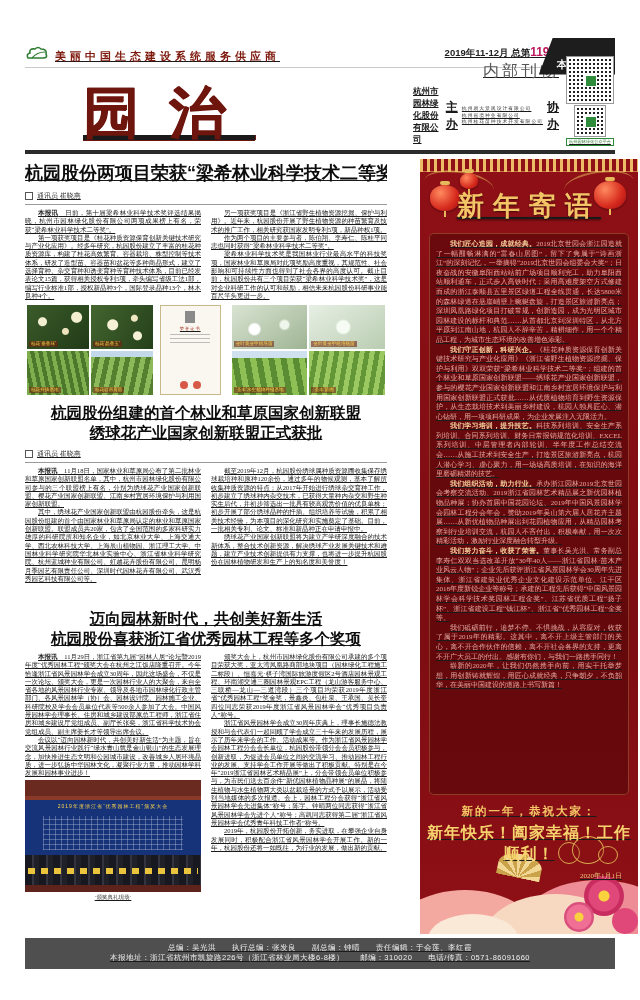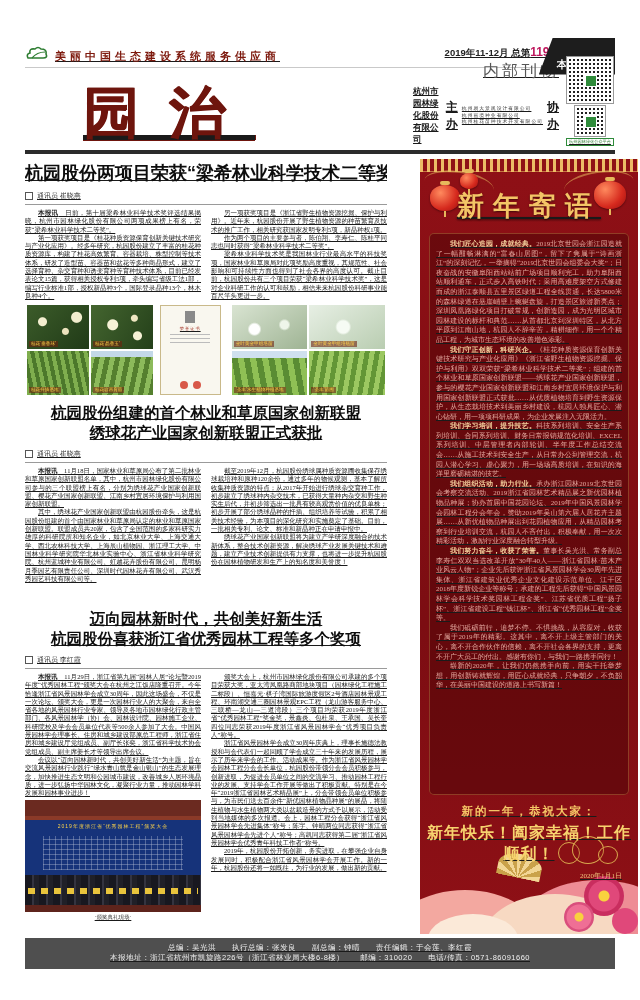--- a/index.html
+++ b/index.html
@@ -260,24 +260,20 @@
           <div class="col">
             <p><span class="lead"></span><span>截至2019年12月，杭园股份绣球属种质资源圃收集保存绣球栽培种和原种120余份，通过多年的物候观测，基本了解所收集种质资源的特点；从2017年开始进行绣球杂交育种工作，初步建立了绣球种内杂交技术，已获得大量种内杂交和野生种实生后代，并初步筛选出一批具有较高观赏价值的优良单株；初步开展了部分绣球品种的扦插、组织培养等试验，积累了相关技术经验，为本项目的深化研究和实施奠定了基础。目前，一批相关专利、论文、标准和新品种正在申请申报中。</span></p>
             <p><span class="lead"></span><span>绣球花产业国家创新联盟将为建立产学研深度融合的技术新体系，整合技术创新资源，解决绣球产业发展关键技术和难题，建立产业技术创新提供有力支撑，也将进一步提升杭园股份在园林植物研发和生产上的知名度和美誉度！</span></p>
           </div>
         </div>
 
         <div class="h2">
           <div>迈向园林新时代，共创美好新生活</div>
           <div>杭园股份喜获浙江省优秀园林工程等多个奖项</div>
         </div>
-        <div class="byline">
-            <span class="sq"></span>
-            <span>通讯员 李红霞</span>
-          </div>
         <div class="cols a3">
           <div class="col">
             <p><span class="lead">本报讯</span><span>　11月29日，浙江省第九届“园林人居”论坛暨2019年度“优秀园林工程”颁奖大会在杭州之江饭店隆重召开。今年恰逢浙江省风景园林学会成立30周年，因此这场盛会，不仅是一次论坛、颁奖大会，更是一次园林行业人的大聚会，来自全省各地的风景园林行业专家、领导及各地市园林绿化行政主管部门、各风景园林学（协）会、园林设计院、园林施工企业、科研院校及学会会员单位代表等500余人参加了大会。中国风景园林学会理事长、住房和城乡建设部原总工程师，浙江省住房和城乡建设厅党组成员、副厅长张奕，浙江省科学技术协会党组成员、副主席姜长才等领导出席会议。</span></p>
             <p><span class="lead"></span><span>会议以“迈向园林新时代，共创美好新生活”为主题，旨在交流风景园林行业践行“绿水青山就是金山银山”的生态发展理念，加快推进生态文明和公园城市建设，改善城乡人居环境品质，进一步弘扬中华园林文化，凝聚行业力量，推动园林学科发展和园林事业进步！</span></p>
             <div class="awardwrap">
               <div class="awardphoto">
                 <div class="aw-banner">2019年度浙江省“优秀园林工程”颁奖大会</div>
                 <div class="aw-names"></div>
                 <div class="aw-people"></div>
                 <div class="aw-certs"></div>
@@ -298,21 +294,21 @@
         <div class="ny-lace"></div>
         <div class="branch bl"></div>
         <div class="branch br"></div>
         <div class="lantern lan1"></div>
         <div class="lantern lan2"></div>
         <div class="lantern lan3"></div>
         <div class="ny-title">新年寄语</div>
         <div class="ny-box">
           <p><span class="lead">我们匠心造园，成就经典。</span><span>2019北京世园会浙江园造就了一幅酣畅淋漓的“富春山居图”，留下了隽属于“诗画浙江”的深刻记忆，一举摘得“2019北京世园会组委会大奖”；日夜奋战的安徽阜阳西站站前广场项目顺利完工，助力阜阳西站顺利通车，正式步入高铁时代；采用高难度架空方式修建而成的浙江泰顺县五里景区绿道工程全线贯通，长达5800米的森林绿道在悬崖峭壁上蜿蜒盘旋，打造景区旅游新亮点；深圳凤凰路绿化项目打破常规，创新造园，成为光明区城市园林建设的标杆和典范……从首都北京到深圳特区，从北方平原到江南山地，杭园人不辞辛苦，精耕细作，用一个个精品工程，为城市生态环境的改善增色添彩。</span></p>
           <p><span class="lead">我们守正创新，科研兴企。</span><span>《桂花种质资源保育创新关键技术研究与产业化应用》《浙江省野生植物资源挖掘、保护与利用》双双荣获“梁希林业科学技术二等奖”；组建的首个林业和草原国家创新联盟——绣球花产业国家创新联盟，参与的樱花产业国家创新联盟和江南乡村宜居环境保护与利用国家创新联盟正式获批……从优质植物培育到野生资源保护，从生态栽培技术到美丽乡村建设，杭园人独具匠心、潜心钻研，用一项项科研成果，为企业发展注入无限活力。</span></p>
-          <p><span class="lead">我们学习培训，提升技艺。</span><span>科技系列培训、安全生产系列培训、合同系列培训、财务日常报销规范化培训、EXCEL系列培训、中层管理者内部轮训、半年度工作总结交流会……从施工技术到安全生产，从日常办公到管理交流，杭园人潜心学习、虚心聚力，用一场场高质培训，在知识的海洋里磨砺精湛的技艺。</span></p>
+          <p><span class="lead">我们学习培训，提升技艺。</span><span>科技系列培训、安全生产系列培训、合同系列培训、财务日常报销规范化培训、EXCEL系列培训、中层管理者内部轮训、半年度工作总结交流会……从施工技术到安全生产，打造景区旅游新亮点，杭园人潜心学习、虚心聚力，用一场场高质培训，在知识的海洋里磨砺精湛的技艺。</span></p>
           <p><span class="lead">我们组织活动，助力行业。</span><span>承办浙江园林2019北京世园会考察交流活动、2019浙江省园林艺术精品展之新优园林植物品种展；协办首届中国花园论坛、2019年中国风景园林学会园林工程分会年会，赞助2019年吴山第六届人居花卉主题展……从新优植物品种展出到花园植物应用，从精品园林考察到行业培训交流，杭园人不吝付出，积极奉献，用一次次精彩活动，激励行业深度融合转型升级。</span></p>
           <p><span class="lead">我们努力奋斗，收获了荣誉。</span><span>董事长吴光洪、常务副总李寿仁双双当选改革开放“30年40人——浙江省园林·苗木产业风云人物”；企业先后获评浙江省风景园林学会30周年先进集体、浙江省建筑业优秀企业文化建设示范单位、江干区2018年度新锐企业等称号；承建的工程先后获得“中国风景园林学会科学技术奖园林工程金奖”、江苏省优质工程“扬子杯”、浙江省建设工程“钱江杯”、浙江省“优秀园林工程”金奖等。</span></p>
           <p><span class="lead"></span><span>我们砥砺前行，追梦不停。不惧挑战，从容应对，收获了属于2019年的精彩。这其中，离不开上级主管部门的关心，离不开合作伙伴的信赖，离不开社会各界的支持，更离不开广大员工的付出。感谢有你们，与我们一路携手同行！</span></p>
           <p><span class="lead"></span><span>崭新的2020年，让我们仍然携手向前，用实干托举梦想，用创新铸就辉煌，用匠心成就经典，只争朝夕，不负韶华，在美丽中国建设的道路上书写新篇！</span></p>
         </div>
         <div class="ny-close1">新的一年，恭祝大家：</div>
         <div class="ny-close2">新年快乐！阖家幸福！工作顺利！</div>
         <div class="ny-date">2020年1月1日</div>
         <div class="ny-decor">
           <div class="gcloud">

